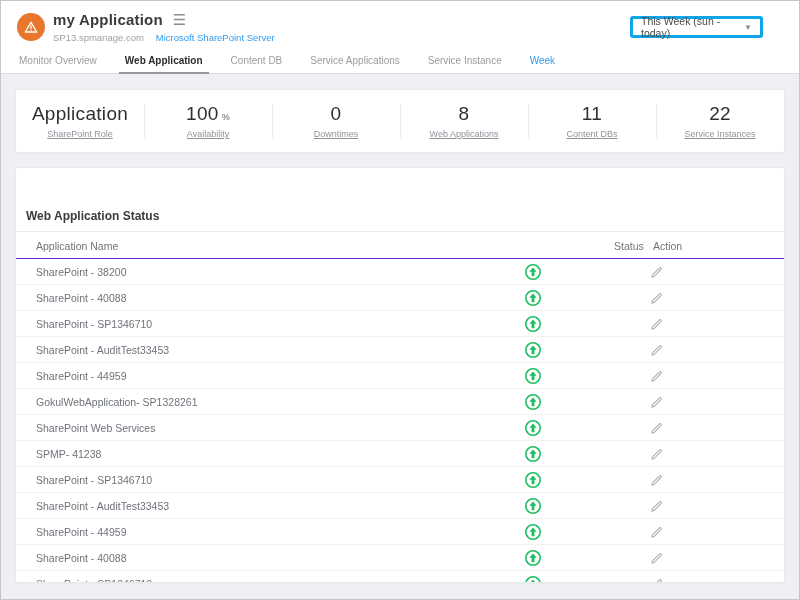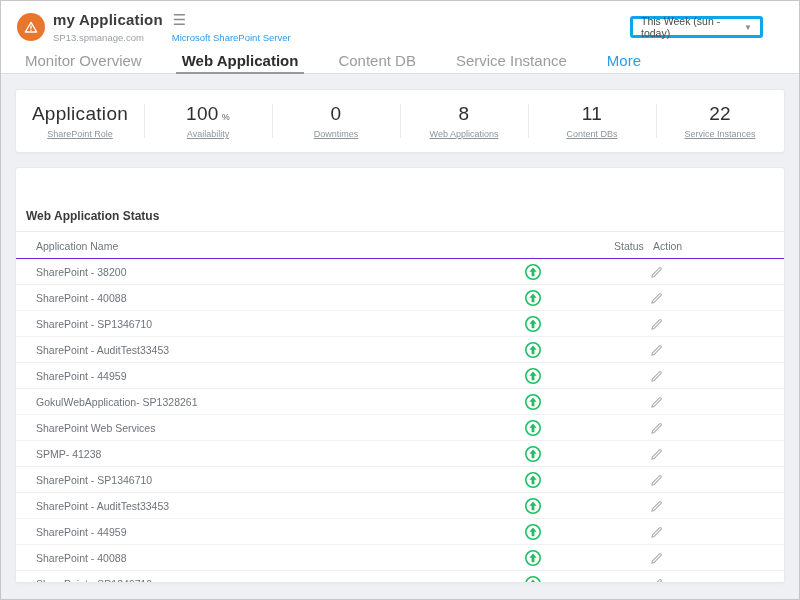--- a/index.html
+++ b/index.html
@@ -13,31 +13,31 @@
   .page{width:800px;height:600px;border:1px solid #c6c6c6;background:#fff;position:relative;overflow:hidden;}
 
   
   .hdr{height:48px;background:#fff;position:relative;}
   .logo{position:absolute;left:16px;top:12px;width:28px;height:28px;border-radius:50%;
         background:var(--brand);display:flex;align-items:center;justify-content:center;}
   .hdr-titles{position:absolute;left:52px;top:10px;}
   .title-row{display:flex;align-items:center;gap:10px;}
   .m-title{font-size:15px;font-weight:bold;color:var(--txt-dark);letter-spacing:.2px;}
   .burger{color:#8d8d8d;font-size:15px;line-height:1;cursor:pointer;}
-  .sub-row{margin-top:4px;font-size:9.5px;display:flex;gap:28px;align-items:center;}
+  .sub-row{margin-top:4px;font-size:9.5px;display:flex;gap:12px;align-items:center;}
   .host{color:var(--txt-gray);}
   .type-link{color:var(--link);text-decoration:none;cursor:pointer;}
   .period{position:absolute;right:36px;top:15px;width:133px;height:22px;border:3px solid #0ea5e9;
           border-radius:3px;background:#fff;display:flex;align-items:center;font-size:10.5px;
           color:#4b4b4b;padding:0 8px;cursor:pointer;}
   .period .caret{margin-left:auto;color:#8a8a8a;font-size:8px;}
 
   
   .tabs{height:25px;background:#fff;border-bottom:1px solid #dcdee0;display:flex;align-items:stretch;padding-left:4px;}
-  .tab{font-size:15px;color:#9c9c9c;line-height:24px;padding:0 6px;margin:0 14px;position:relative;cursor:pointer;white-space:nowrap;}
+  .tab{font-size:10px;color:#9c9c9c;line-height:24px;padding:0 6px;margin:0 8px;position:relative;cursor:pointer;white-space:nowrap;}
   .tab.active{color:#2c2c2c;font-weight:bold;}
   .tab.active::after{content:"";position:absolute;left:0;right:0;bottom:-1px;height:2px;background:#98999b;}
   .tab.more{color:var(--link);}
 
   
   .content{background:var(--content-bg);height:525px;padding:15px 14px 0 14px;}
 
   .stats-card{background:#fff;border:1px solid var(--card-border);border-radius:3px;height:64px;
               display:flex;box-shadow:0 1px 2px rgba(0,0,0,.03);}
   .stat{flex:1;display:flex;flex-direction:column;align-items:center;justify-content:center;position:relative;}
@@ -86,22 +86,23 @@
     <div class="period">
       <span>This Week (sun - today)</span>
       <span class="caret">▼</span>
     </div>
   </header>
 
   <nav class="tabs">
     <span class="tab">Monitor Overview</span>
     <span class="tab active">Web Application</span>
     <span class="tab">Content DB</span>
+    <span class="tab">Service Applications</span>
     <span class="tab">Service Instance</span>
-    <span class="tab more">More</span>
+    <span class="tab more">Week</span>
   </nav>
 
   <main class="content">
 
     <section class="stats-card">
       <div class="stat">
         <span class="stat-value">Application</span>
         <span class="stat-label">SharePoint Role</span>
       </div>
       <div class="stat">

